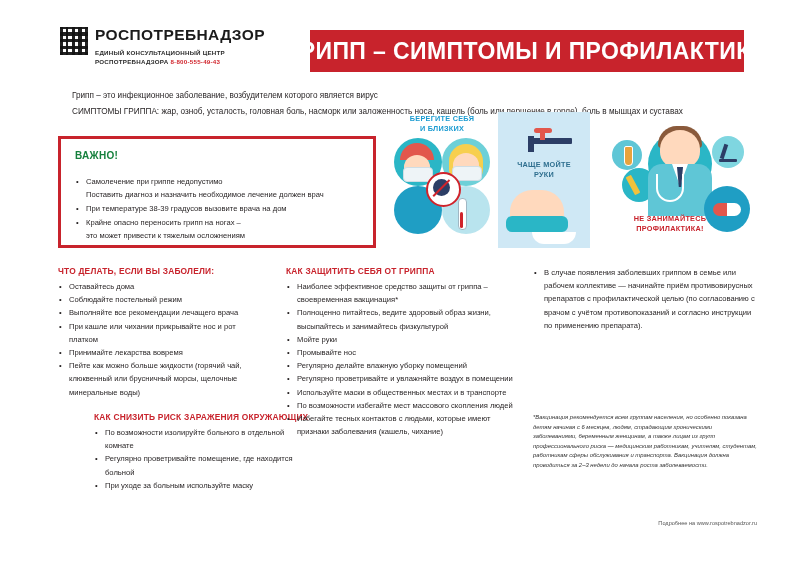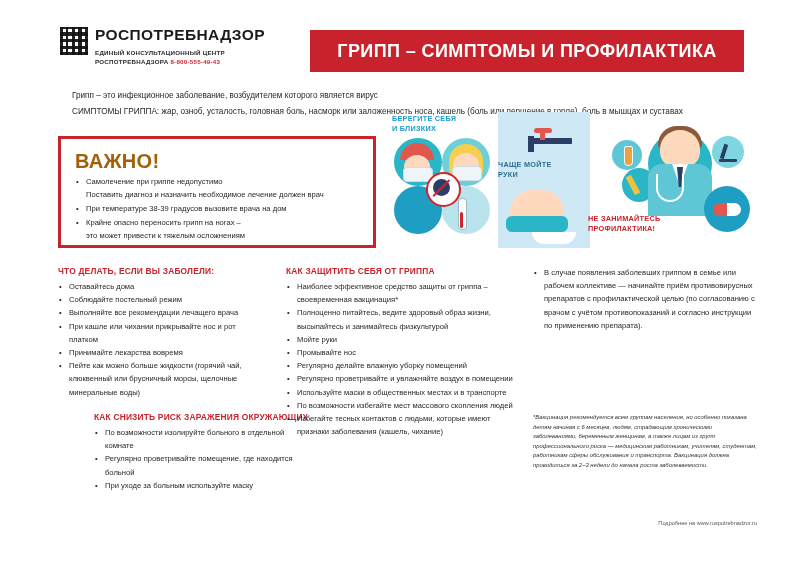--- a/index.html
+++ b/index.html
@@ -67,21 +67,21 @@
     position: absolute;
     left: 310px; top: 30px;
     width: 434px; height: 42px;
     background: #c8232c;
     display: flex;
     align-items: center;
     justify-content: center;
   }
   .title-bar-text {
     color: #ffffff;
-    font-size: 18px;
+    font-size: 23px;
     font-weight: 700;
     letter-spacing: .4px;
     white-space: nowrap;
     text-align: right;
   }
 
   
   .intro {
     position: absolute;
     left: 72px; top: 88px;
@@ -97,22 +97,22 @@
     position: absolute;
     left: 58px; top: 136px;
     width: 318px; height: 112px;
     border: 3px solid #c8232c;
     box-sizing: border-box;
     background: #ffffff;
   }
   .important-title {
     position: absolute;
     left: 14px; top: 11px;
-    color: #a16207;
-    font-size: 20px;
+    color: #15803d;
+    font-size: 10px;
     font-weight: 700;
     letter-spacing: .3px;
   }
   .important-list {
     position: absolute;
     left: 14px; top: 36px;
     right: 8px;
     margin: 0; padding: 0;
     list-style: none;
   }
@@ -140,20 +140,21 @@
     position: absolute;
     left: 392px; top: 112px;
     width: 360px; height: 136px;
   }
   .panel-a { position: absolute; left: 0; top: 0; width: 100px; height: 136px; }
   .panel-b { position: absolute; left: 106px; top: 0; width: 92px; height: 136px; background: #cfe8f5; }
   .panel-c { position: absolute; left: 204px; top: 0; width: 156px; height: 136px; }
 
   .cap {
     position: absolute;
+    text-align: center;
     font-size: 7.3px;
     font-weight: 700;
     letter-spacing: .25px;
     line-height: 1.35;
   }
   .cap-a { left: 0; top: 2px; width: 100px; color: #1b9bd1; }
   .cap-b { left: 106px; top: 48px; width: 92px; color: #2f6f8f; }
   .cap-c { left: 196px; top: 102px; width: 164px; color: #c8232c; }
 
   .circ { position: absolute; border-radius: 50%; }

